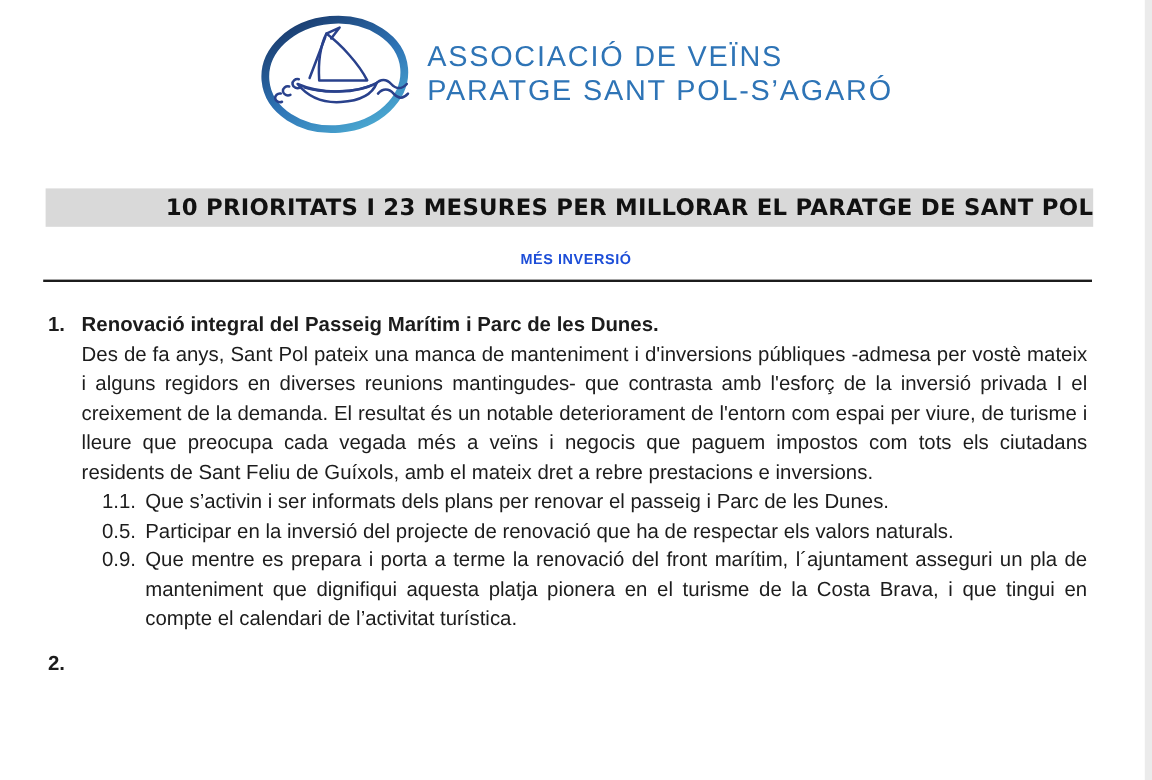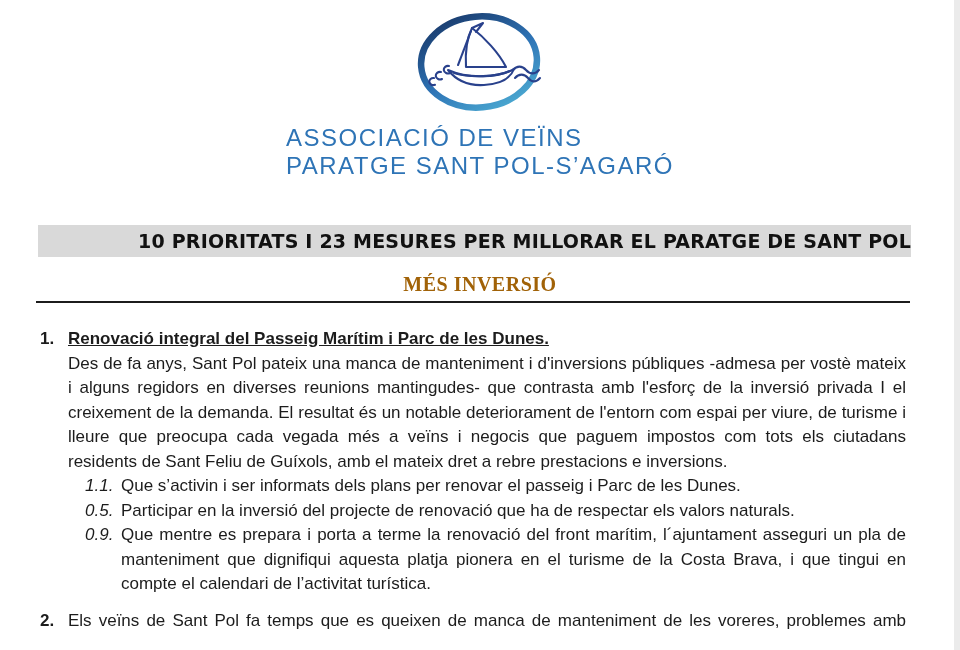--- a/index.html
+++ b/index.html
@@ -12,21 +12,21 @@
   }
   .page { position: relative; width: 960px; height: 650px; background: #ffffff; }
   .edge-strip {
     position: absolute; top: 0; right: 0; width: 6px; height: 650px;
     background: #ebebeb;
   }
 
   
   .logo-row {
     display: flex; justify-content: center; align-items: center;
-    gap: 12px; padding-top: 12px; flex-direction: column;
+    gap: 12px; padding-top: 12px;
   }
   .org-name {
     color: #2e74b6;
     font-size: 24px; letter-spacing: 1.5px; line-height: 28px;
     white-space: nowrap;
   }
 
   
   .title-bar {
     margin: 45px 49px 0 38px;
@@ -35,44 +35,44 @@
     font-family: "DejaVu Sans", sans-serif;
     font-weight: 700; font-size: 19px; letter-spacing: 0.2px;
     color: #111111;
     padding: 5px 0 5px;
   }
 
   
   .section-heading {
     margin-top: 15px;
     text-align: center;
-    font-family: Liberation Serif, serif;
-    font-weight: 700; font-size: 20px; letter-spacing: 0.5px;
-    color: #a16207; line-height: 24px;
+    font-family: Liberation Sans, sans-serif;
+    font-weight: 700; font-size: 12px; letter-spacing: 0.5px;
+    color: #1d4ed8; line-height: 24px;
   }
   .rule {
     border: none; border-top: 2.5px solid #1c1c1c;
     margin: 5px 50px 0 36px;
   }
 
   
   .content {
     margin: 24px 54px 0 40px;
     font-size: 17px; line-height: 24.5px;
     color: #1c1c1c;
   }
   .item { display: flex; }
   .item + .item { margin-top: 12px; }
   .item-num { flex: none; width: 28px; font-weight: 700; }
   .item-body { flex: 1; min-width: 0; }
-  .item-title { font-weight: 700; text-decoration: underline; }
+  .item-title { font-weight: 700; }
   .para { margin: 0; text-align: justify; }
   .para.continued { text-align-last: justify; }
   .subitem { display: flex; padding-left: 17px; }
-  .sub-num { flex: none; width: 36px; font-style: italic; }
+  .sub-num { flex: none; width: 36px; }
   .sub-text { flex: 1; text-align: justify; }
 </style>
 </head>
 <body>
 
 <div class="page">
 
   <header class="logo-row">
     <svg width="128" height="100" viewBox="0 0 128 100" fill="none" xmlns="http://www.w3.org/2000/svg">
       <defs>
@@ -128,20 +128,19 @@
         <div class="subitem">
           <div class="sub-num">0.9.</div>
           <div class="sub-text">Que mentre es prepara i porta a terme la renovació del front marítim, l´ajuntament asseguri un pla de manteniment que dignifiqui aquesta platja pionera en el turisme de la Costa Brava, i que tingui en compte el calendari de l’activitat turística.</div>
         </div>
       </div>
     </section>
 
     <section class="item">
       <div class="item-num">2.</div>
       <div class="item-body">
-        <p class="para continued">Els veïns de Sant Pol fa temps que es queixen de manca de manteniment de les voreres, problemes amb</p>
       </div>
     </section>
 
   </main>
 
   <div class="edge-strip"></div>
 </div>
 
 </body></html>

